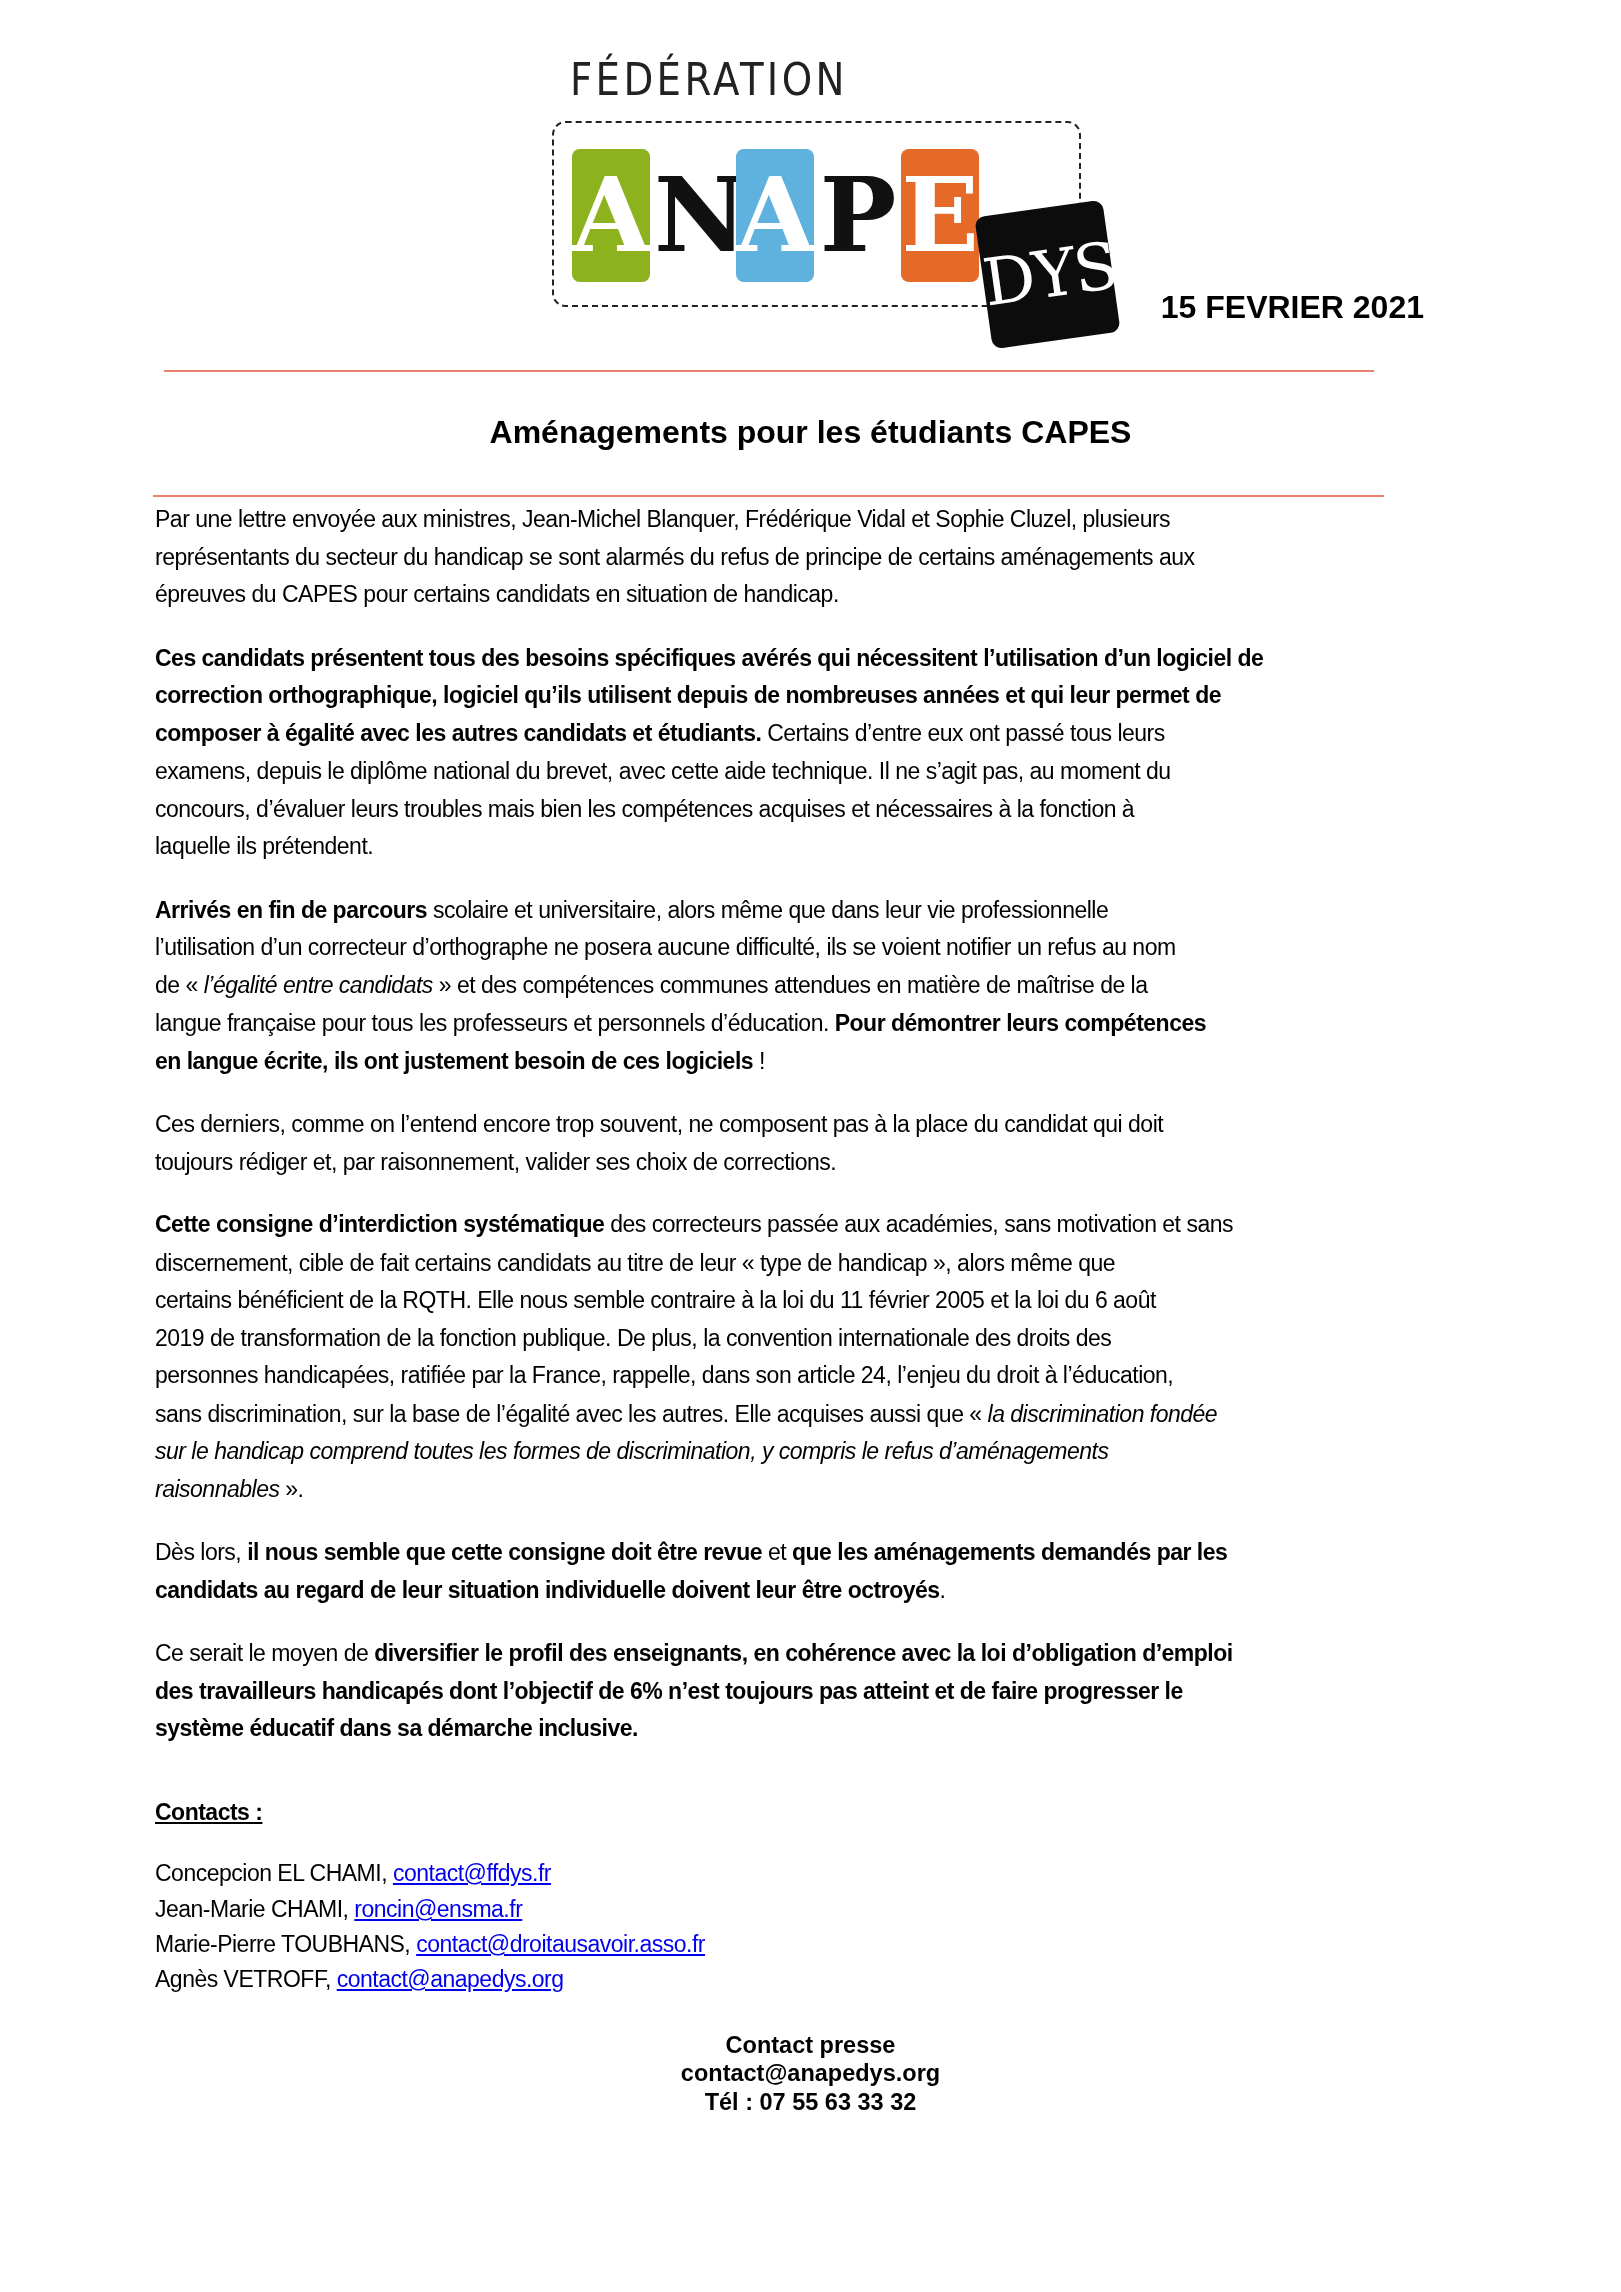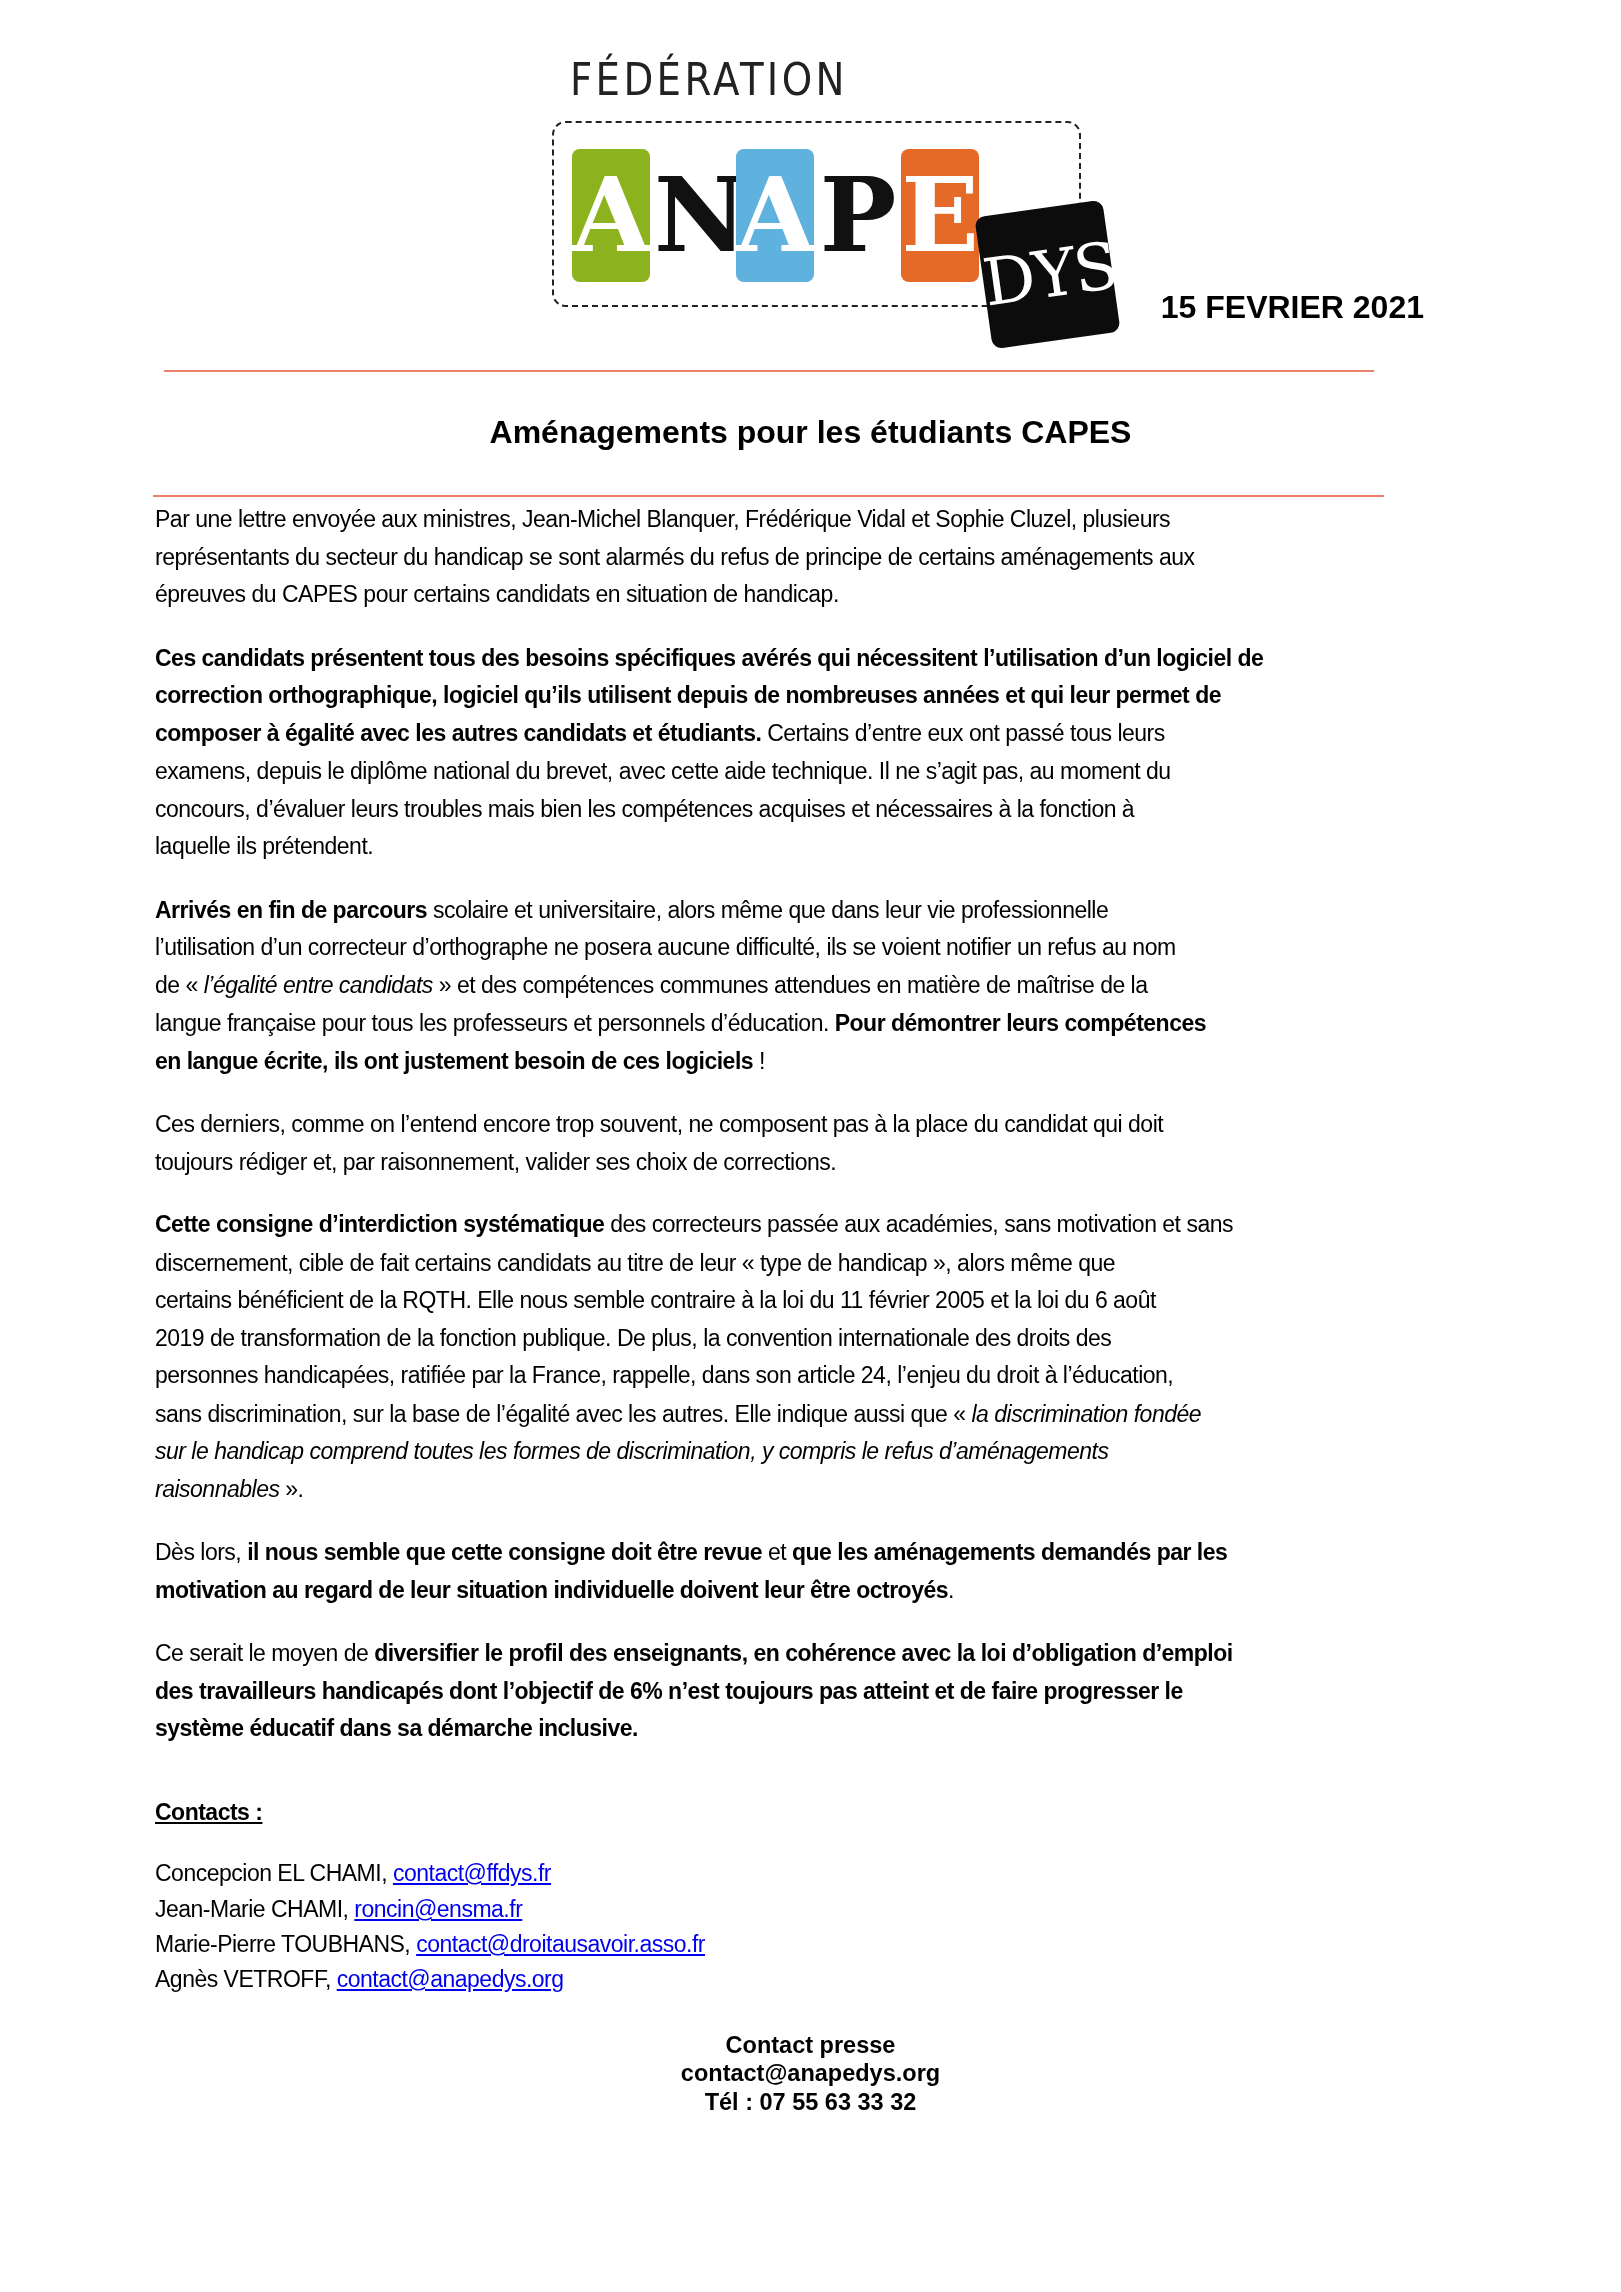--- a/index.html
+++ b/index.html
@@ -91,27 +91,27 @@
       <div>
         <div class="body-line" style="top: 1110px;"><span>Ces derniers, comme on l’entend encore trop souvent, ne composent pas à la place du candidat qui doit</span></div>
         <div class="body-line" style="top: 1148px;"><span>toujours rédiger et, par raisonnement, valider ses choix de corrections.</span></div>
       </div>
       <div>
         <div class="body-line" style="top: 1210px;"><span class="b">Cette consigne d’interdiction systématique</span><span> des correcteurs passée aux académies, sans motivation et sans</span></div>
         <div class="body-line" style="top: 1249px;"><span>discernement, cible de fait certains candidats au titre de leur « type de handicap », alors même que</span></div>
         <div class="body-line" style="top: 1286px;"><span>certains bénéficient de la RQTH. Elle nous semble contraire à la loi du 11 février 2005 et la loi du 6 août</span></div>
         <div class="body-line" style="top: 1324px;"><span>2019 de transformation de la fonction publique. De plus, la convention internationale des droits des</span></div>
         <div class="body-line" style="top: 1361px;"><span>personnes handicapées, ratifiée par la France, rappelle, dans son article 24, l’enjeu du droit à l’éducation,</span></div>
-        <div class="body-line" style="top: 1400px;"><span>sans discrimination, sur la base de l’égalité avec les autres. Elle indique aussi que « </span><span class="i">la discrimination fondée</span></div>
+        <div class="body-line" style="top: 1400px;"><span>sans discrimination, sur la base de l’égalité avec les autres. Elle acquises aussi que « </span><span class="i">la discrimination fondée</span></div>
         <div class="body-line" style="top: 1437px;"><span class="i">sur le handicap comprend toutes les formes de discrimination, y compris le refus d’aménagements</span></div>
         <div class="body-line" style="top: 1475px;"><span class="i">raisonnables</span><span> ».</span></div>
       </div>
       <div>
         <div class="body-line" style="top: 1538px;"><span>Dès lors, </span><span class="b">il nous semble que cette consigne doit être revue</span><span> et </span><span class="b">que les aménagements demandés par les</span></div>
-        <div class="body-line" style="top: 1576px;"><span class="b">motivation au regard de leur situation individuelle doivent leur être octroyés</span><span>.</span></div>
+        <div class="body-line" style="top: 1576px;"><span class="b">candidats au regard de leur situation individuelle doivent leur être octroyés</span><span>.</span></div>
       </div>
       <div>
         <div class="body-line" style="top: 1639px;"><span>Ce serait le moyen de </span><span class="b">diversifier le profil des enseignants, en cohérence avec la loi d’obligation d’emploi</span></div>
         <div class="body-line" style="top: 1677px;"><span class="b">des travailleurs handicapés dont l’objectif de 6% n’est toujours pas atteint et de faire progresser le</span></div>
         <div class="body-line" style="top: 1714px;"><span class="b">système éducatif dans sa démarche inclusive.</span></div>
       </div>
     </div>
 
   <div id="contacts">
     <div class="body-line b u" style="top:1798px;">Contacts :</div>

